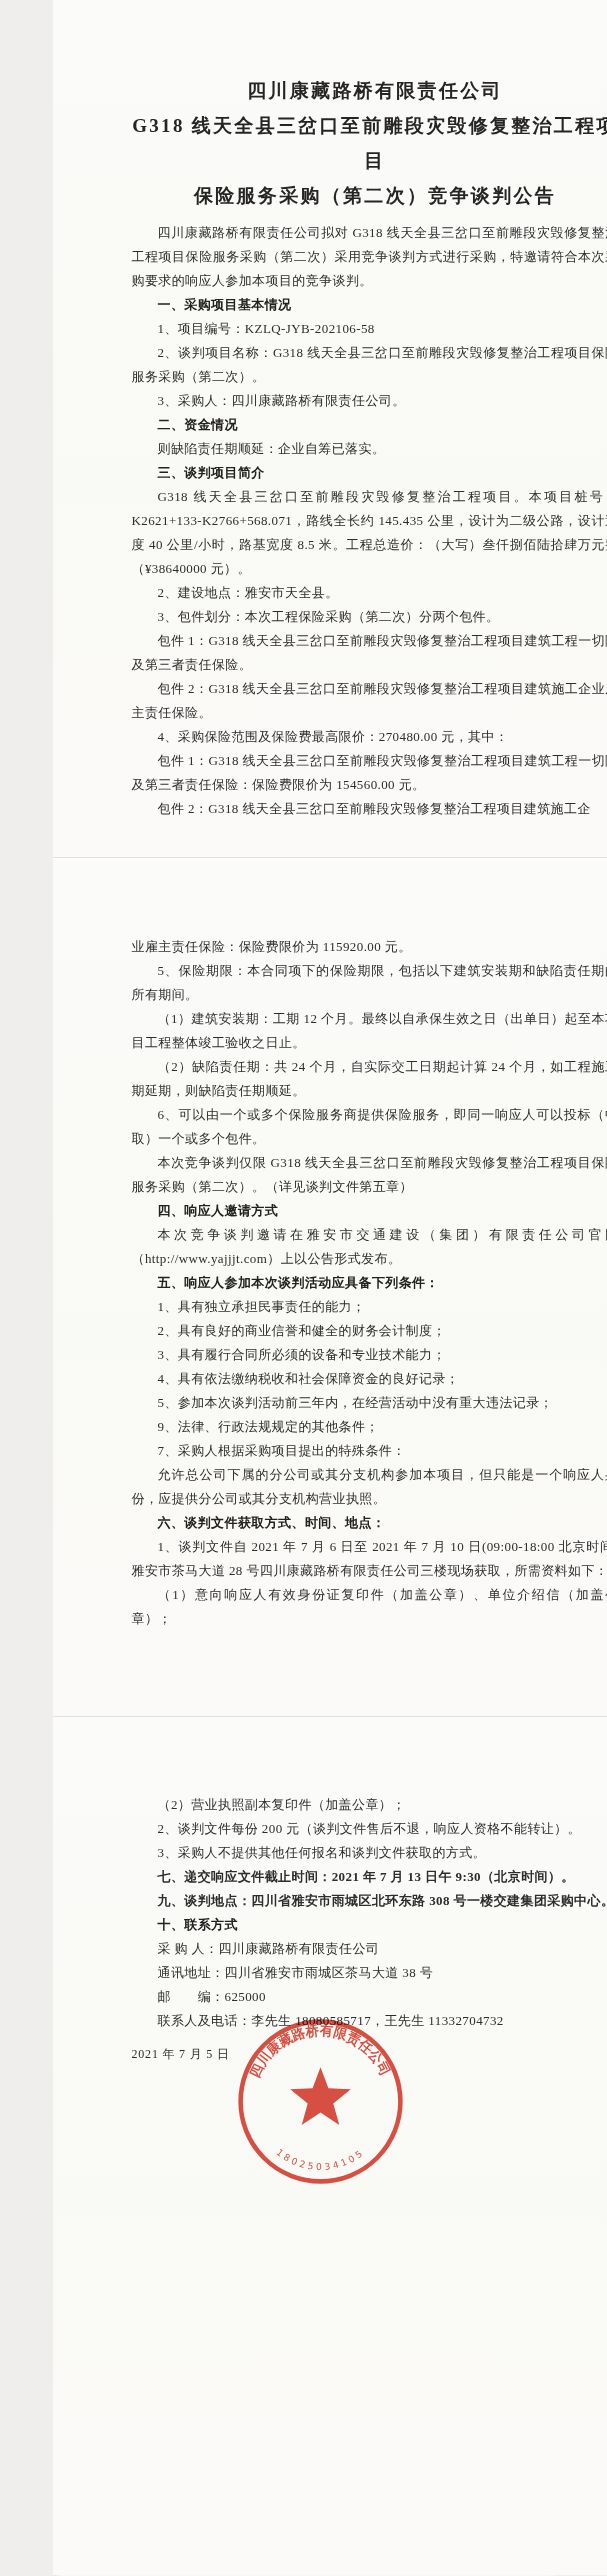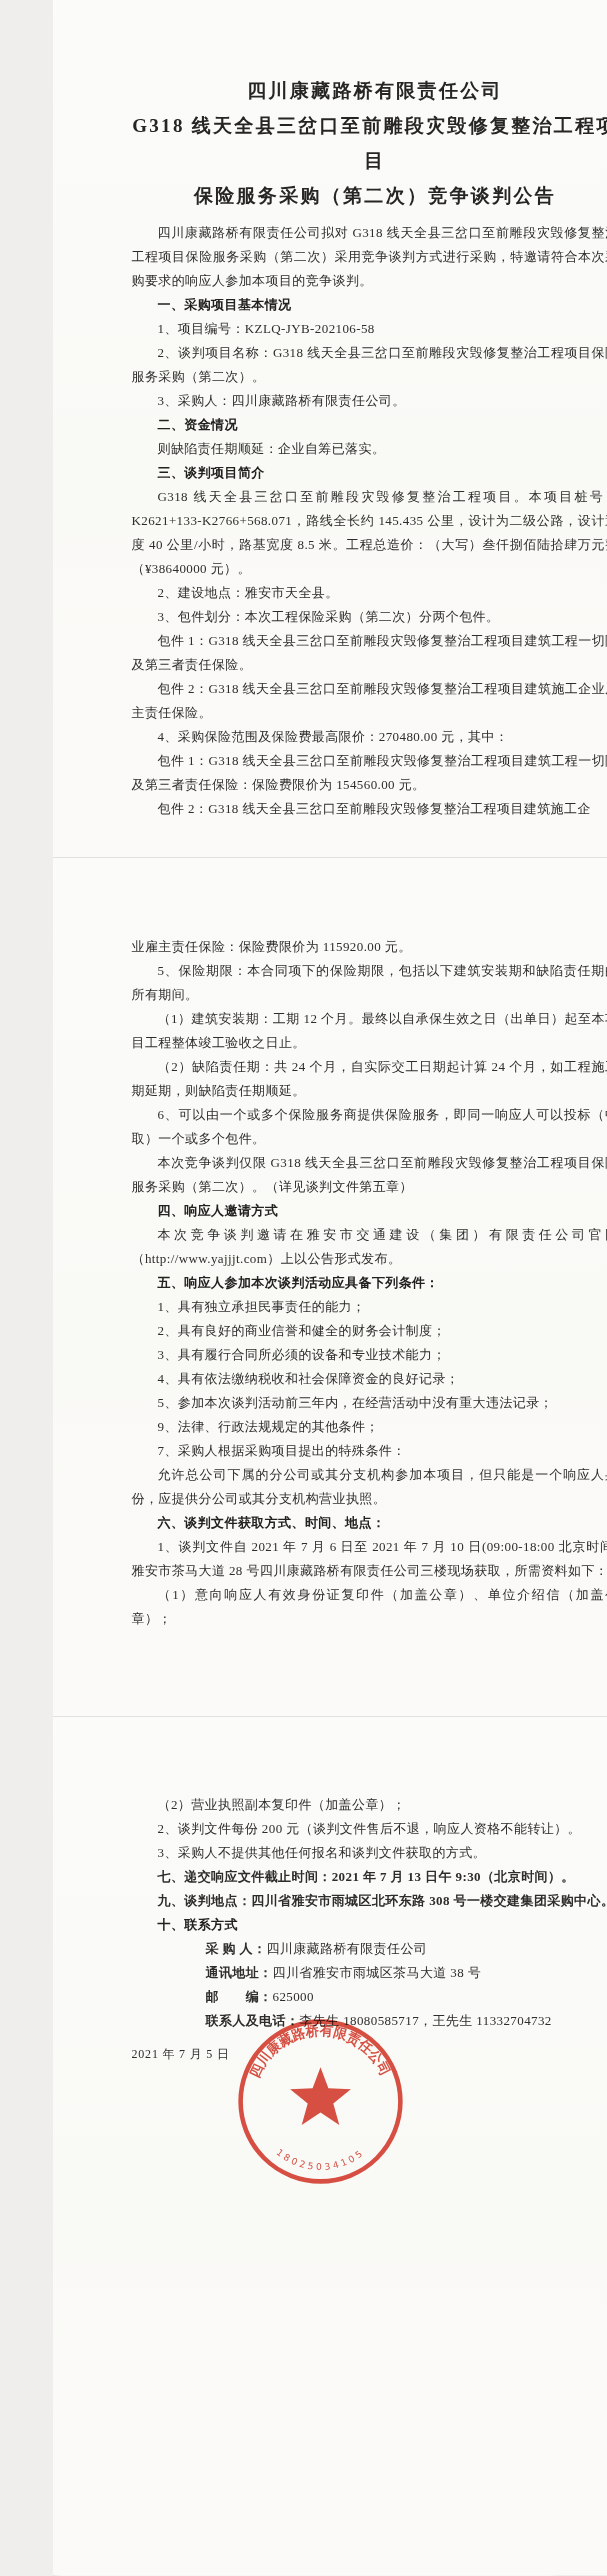--- a/index.html
+++ b/index.html
@@ -23,21 +23,21 @@
     letter-spacing:2.3px;color:#262523;
   }
   .title-block{margin-bottom:7.6px;}
   .p{
     margin:0;font-size:13px;line-height:24px;text-indent:2em;
     text-align:justify;letter-spacing:0.4px;
   }
   .cont{text-indent:0;}
   .h{font-weight:bold;color:#22211f;}
   .bold{font-weight:bold;}
-  .lbl{font-weight:bold;margin-left:48px;}
+  .lbl{font-weight:normal;}
   .url{color:#2e2d2b;cursor:pointer;}
   .date{
     margin-top:9px;font-size:12px;line-height:24px;text-align:left;
     padding-right:67px;letter-spacing:0.8px;
   }
   .stamp{
     position:absolute;left:180px;top:297px;width:175px;height:175px;
     mix-blend-mode:multiply;opacity:.88;pointer-events:none;
   }
 </style>

